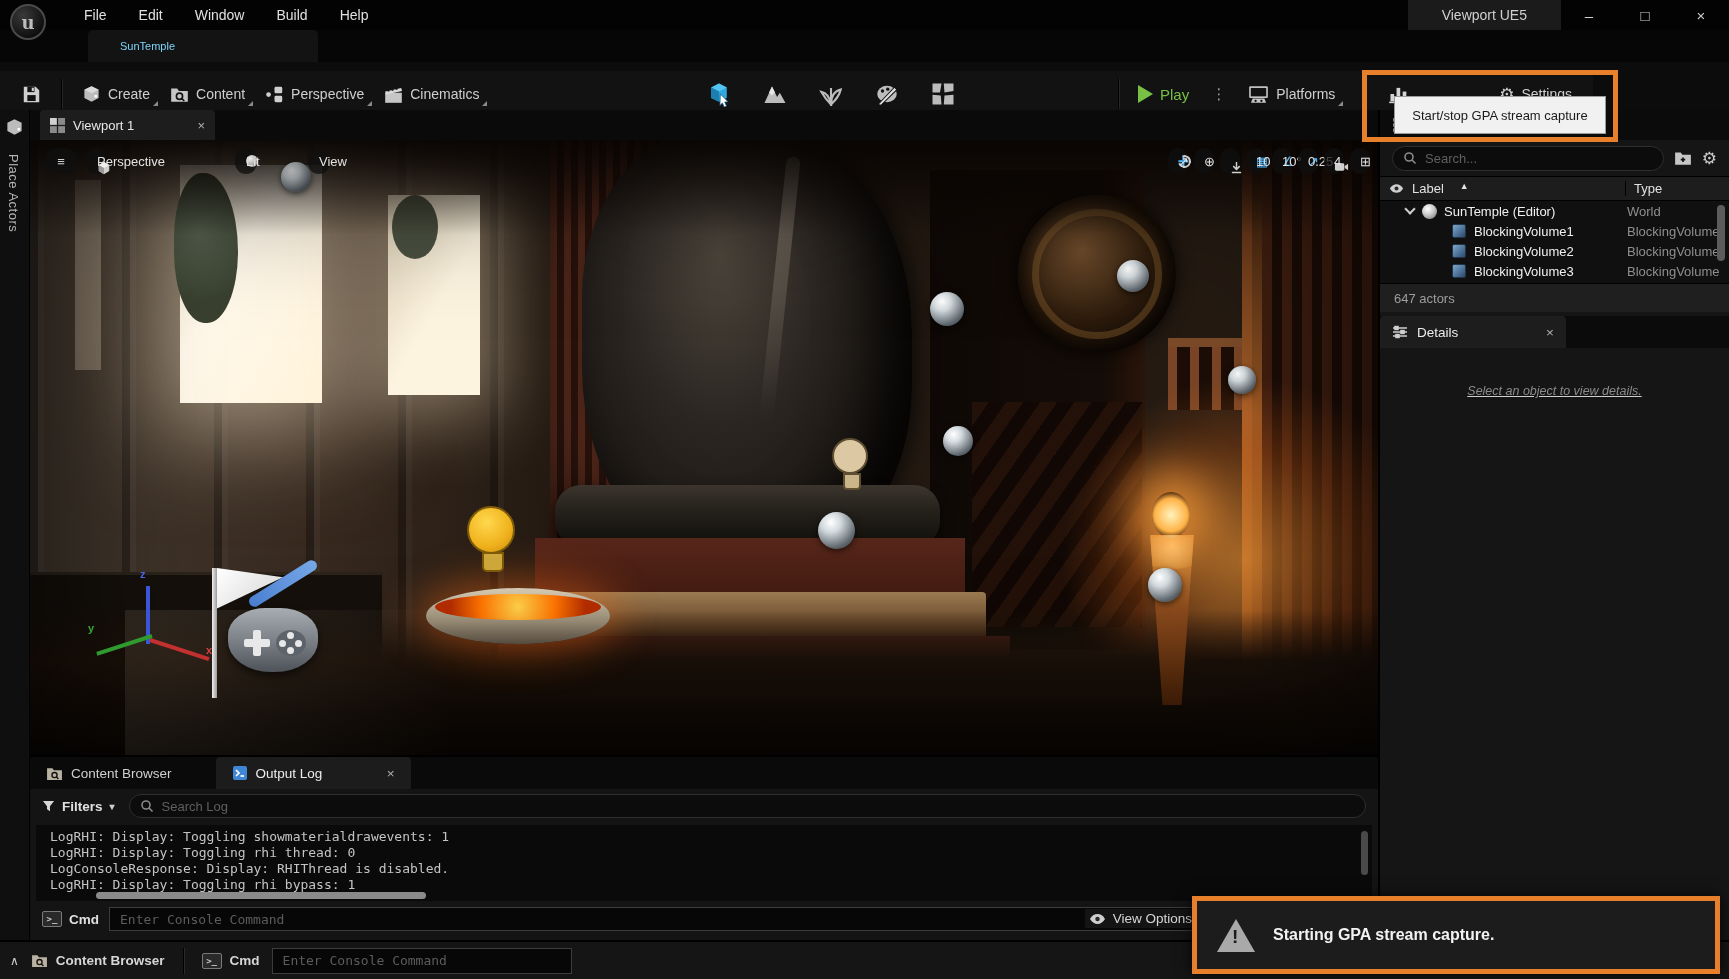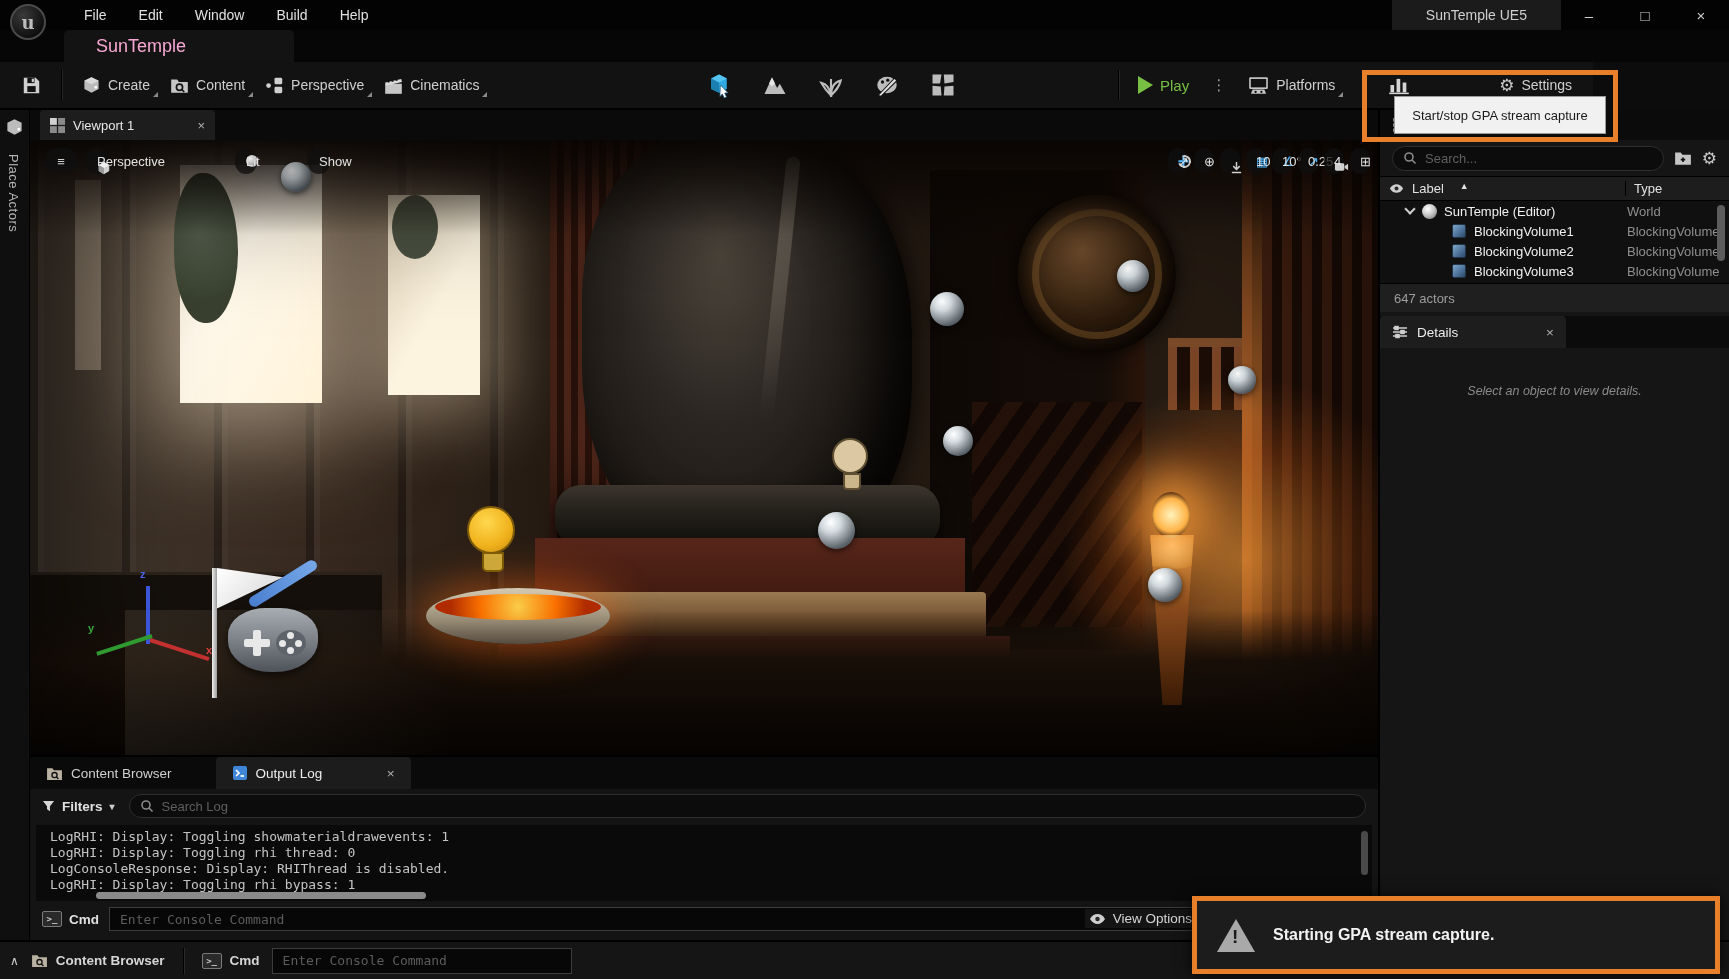--- a/index.html
+++ b/index.html
@@ -15,24 +15,24 @@
     background:radial-gradient(circle at 35% 30%, #3a3a3a 0%, #161616 60%, #000 100%);
     border:2px solid #4a4a4a; color:#bdbdbd; font-weight:bold; font-size:18px;
     display:flex; align-items:center; justify-content:center; z-index:5; font-family:"DejaVu Serif", serif; }
   .menu-items { display:flex; gap:4px; margin-left:70px; }
   .menu-item { padding:4px 14px; color:#e0e0e0; font-size:14px; cursor:default; }
   .title-plate { margin-left:auto; height:30px; padding:0 34px; background:#1b1b1b; display:flex; align-items:center; color:#cfcfcf; font-size:14px; }
   .win-btns { display:flex; }
   .win-btn { width:56px; height:30px; display:flex; align-items:center; justify-content:center; color:#cfcfcf; font-size:15px; }
   
   .asset-row { position:absolute; left:0; top:30px; width:1729px; height:32px; background:#060606; }
-  .asset-tab { position:absolute; left:64px; top:0; width:230px; height:32px; background:#131313; border-radius:5px 5px 0 0;
-    display:flex; align-items:center; padding-left:32px; color:#f9a8d4; font-size:18px; }
-  
-  .toolbar { position:absolute; left:0; top:62px; width:1593px; height:48px; background:#121212; border-bottom:2px solid #000; }
+  .asset-tab { position:absolute; left:88px; top:0; width:230px; height:32px; background:#131313; border-radius:5px 5px 0 0;
+    display:flex; align-items:center; padding-left:32px; color:#7dd3fc; font-size:11px; }
+  
+  .toolbar { position:absolute; left:0; top:71px; width:1593px; height:48px; background:#121212; border-bottom:2px solid #000; }
   .tb-left { position:absolute; left:12px; top:0; height:46px; display:flex; align-items:center; }
   .tb-btn { display:flex; align-items:center; gap:7px; color:#cfcfcf; font-size:14px; padding:6px 10px; position:relative; }
   .tb-btn .corner { position:absolute; right:2px; bottom:4px; width:0; height:0; border-left:5px solid transparent; border-bottom:5px solid #8a8a8a; }
   .tb-sep { width:1px; height:30px; background:#000; margin:0 10px; box-shadow:1px 0 0 #262626; }
   .tb-modes { position:absolute; left:706px; top:0; height:46px; display:flex; align-items:center; gap:30px; }
   .mode-icon { width:26px; height:26px; display:flex; align-items:center; justify-content:center; }
   .tb-play-group { position:absolute; left:1128px; top:0; height:46px; display:flex; align-items:center; gap:8px; }
   .play-label { color:var(--green); font-size:15px; }
   .play-tri { width:0; height:0; border-left:15px solid var(--green); border-top:9px solid transparent; border-bottom:9px solid transparent; }
   .kebab { color:#9a9a9a; font-size:15px; padding:0 4px; }
@@ -171,21 +171,21 @@
   .ol-row .lbl { color:#f0f0f0; white-space:nowrap; }
   .ol-row .typ { position:absolute; left:247px; width:96px; color:#8f8f8f; white-space:nowrap; overflow:hidden; }
   .chev { width:8px; height:8px; border-right:2px solid #cfcfcf; border-bottom:2px solid #cfcfcf; transform:rotate(45deg); margin:0 8px 4px 26px; }
   .world-ico { width:15px; height:15px; border-radius:50%; background:radial-gradient(circle at 38% 32%, #ffffff 0%, #cfcfcf 40%, #6f6f6f 100%); margin-right:7px; }
   .bv-ico { width:14px; height:14px; margin:0 8px 0 72px; background:linear-gradient(135deg,#7fa8c8 0%,#4a6f96 60%,#2e4a68 100%); border:1px solid #223548; border-radius:2px; }
   .ol-scroll { position:absolute; right:4px; top:4px; width:8px; height:56px; border-radius:4px; background:#5c5c5c; }
   .actor-count { height:29px; background:#1f1f1f; display:flex; align-items:center; padding-left:14px; color:#9d9d9d; font-size:13px; border-top:1px solid #000; }
   .details-tabrow { height:32px; background:#0b0b0b; display:flex; align-items:flex-end; margin-top:4px; }
   .details-tab { height:32px; width:186px; background:#1d1d1d; border-radius:4px 4px 0 0; display:flex; align-items:center; gap:9px; padding:0 12px; color:#ececec; font-size:13.5px; }
   .details-tab .close { margin-left:auto; color:#b0b0b0; }
-  .details-body { height:200px; background:#151515; display:flex; justify-content:center; padding-top:36px; }
+  .details-body { height:200px; background:#151515; display:flex; justify-content:center; padding-top:36px;text-decoration:underline; }
   .details-empty { color:#8a8a8a; font-style:italic; font-size:12.5px; }
   
   .status-bar { position:absolute; left:0; top:940px; width:1729px; height:39px; background:#151515; border-top:2px solid #000; display:flex; align-items:center; padding:0 10px; gap:12px; }
   .sb-item { display:flex; align-items:center; gap:8px; color:#d6d6d6; font-size:13.5px; font-weight:bold; }
   .sb-sep { width:1px; height:26px; background:#000; box-shadow:1px 0 0 #2a2a2a; margin:0 6px; }
   .sb-cmd-input { width:300px; height:26px; background:#070707; border:1px solid #3c3c3c; display:flex; align-items:center; padding:0 10px; }
   .sb-cmd-input input { background:transparent; border:none; outline:none; width:100%; color:#8f8f8f; font-family:"DejaVu Sans Mono", monospace; font-size:13px; }
   .sb-cmd-input input::placeholder { color:#5c5c5c; }
   
   .orange-box { position:absolute; border:5px solid var(--orange); z-index:60; pointer-events:none; }
@@ -206,21 +206,21 @@
 
   <div class="titlebar">
     <div class="ue-logo">u</div>
     <div class="menu-items">
       <span class="menu-item">File</span>
       <span class="menu-item">Edit</span>
       <span class="menu-item">Window</span>
       <span class="menu-item">Build</span>
       <span class="menu-item">Help</span>
     </div>
-    <div class="title-plate">SunTemple UE5</div>
+    <div class="title-plate">Viewport UE5</div>
     <div class="win-btns">
       <span class="win-btn">–</span>
       <span class="win-btn">□</span>
       <span class="win-btn">×</span>
     </div>
   </div>
 
   <div class="asset-row">
     <div class="asset-tab">SunTemple</div>
   </div>
@@ -457,21 +457,21 @@
             <path d="M8 8v7l-6-3.5v-7z" fill="#9a9a9a"></path>
           </svg>
         </span>
       <span>Perspective</span>
     </div>
     <div class="pill" style="left:205px;">
       <span style="width:12px; height:12px; border-radius:50%; background:radial-gradient(circle at 35% 30%, #eee, #777);"></span>
       <span>Lit</span>
     </div>
     <div class="pill" style="left:278px;">
-        <span>Show</span>
+        <span>View</span>
       </div>
 
     <div class="vp-right">
       <div class="rpill">
         <span class="blue" style="font-weight:bold;">✛</span>
         <span class="rot-arc"></span>
         <span class="glyph">↗</span>
       </div>
       <div class="rpill">
           <span class="glyph">⊕</span>

